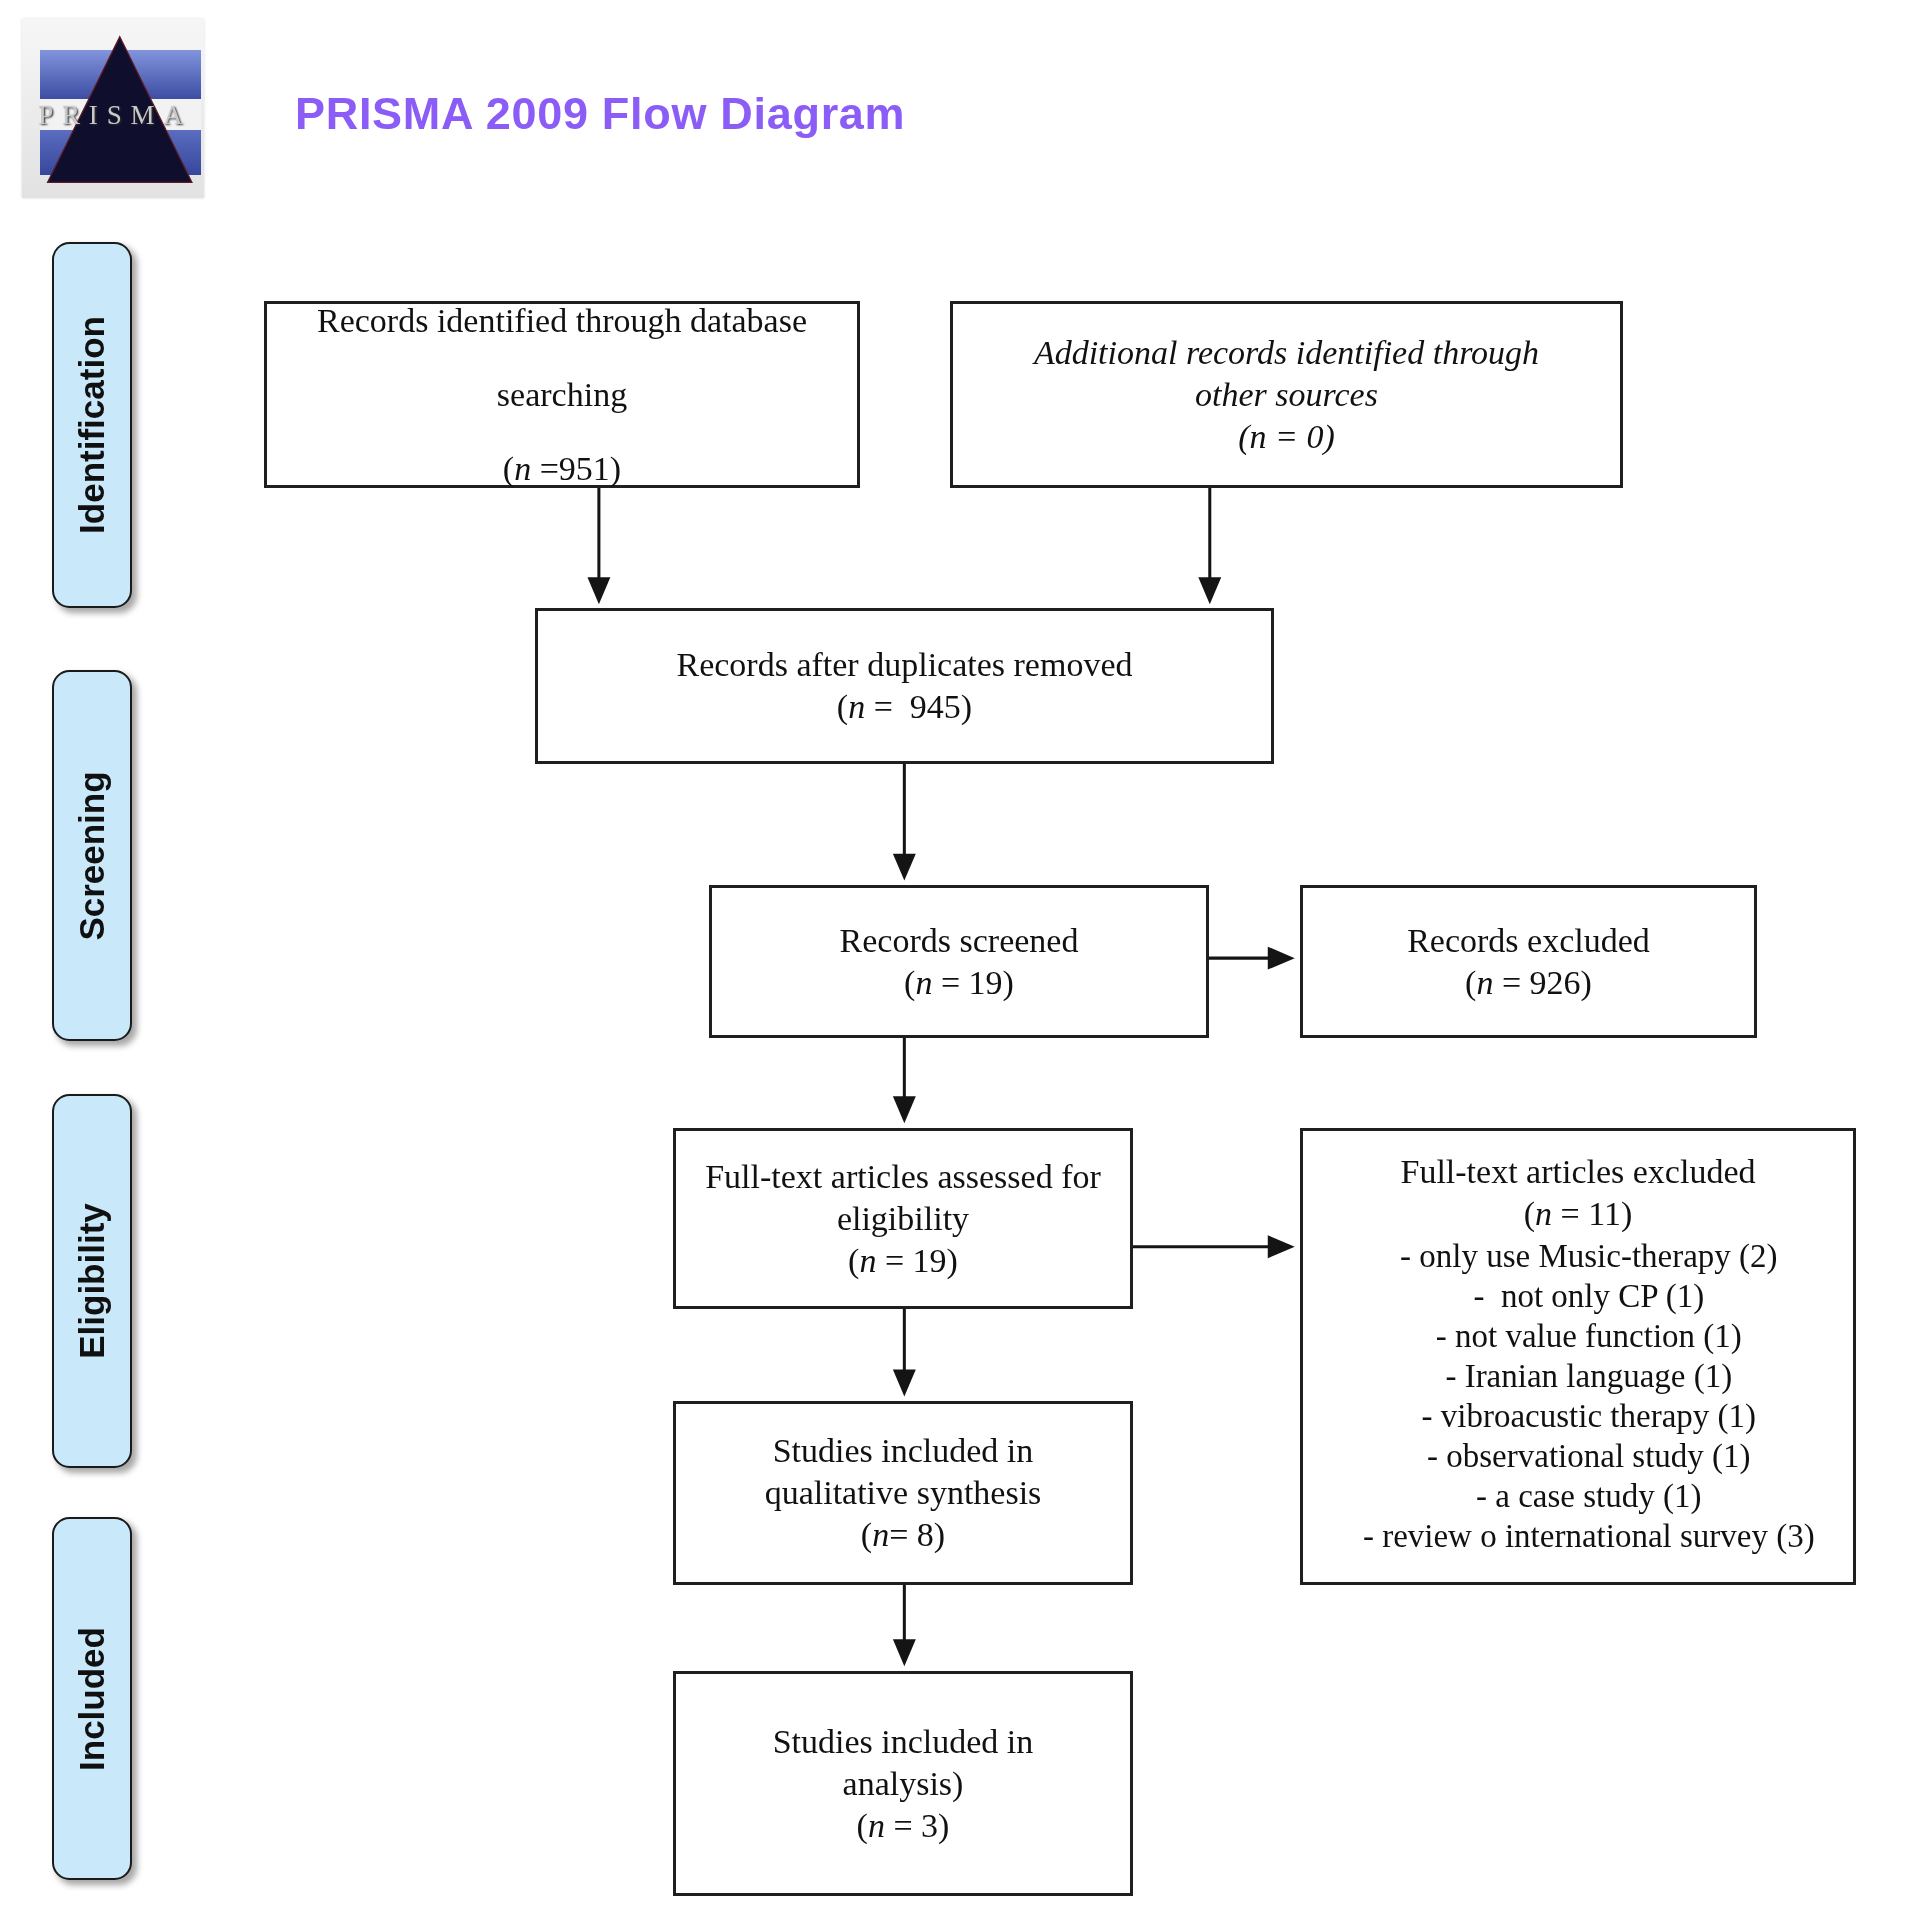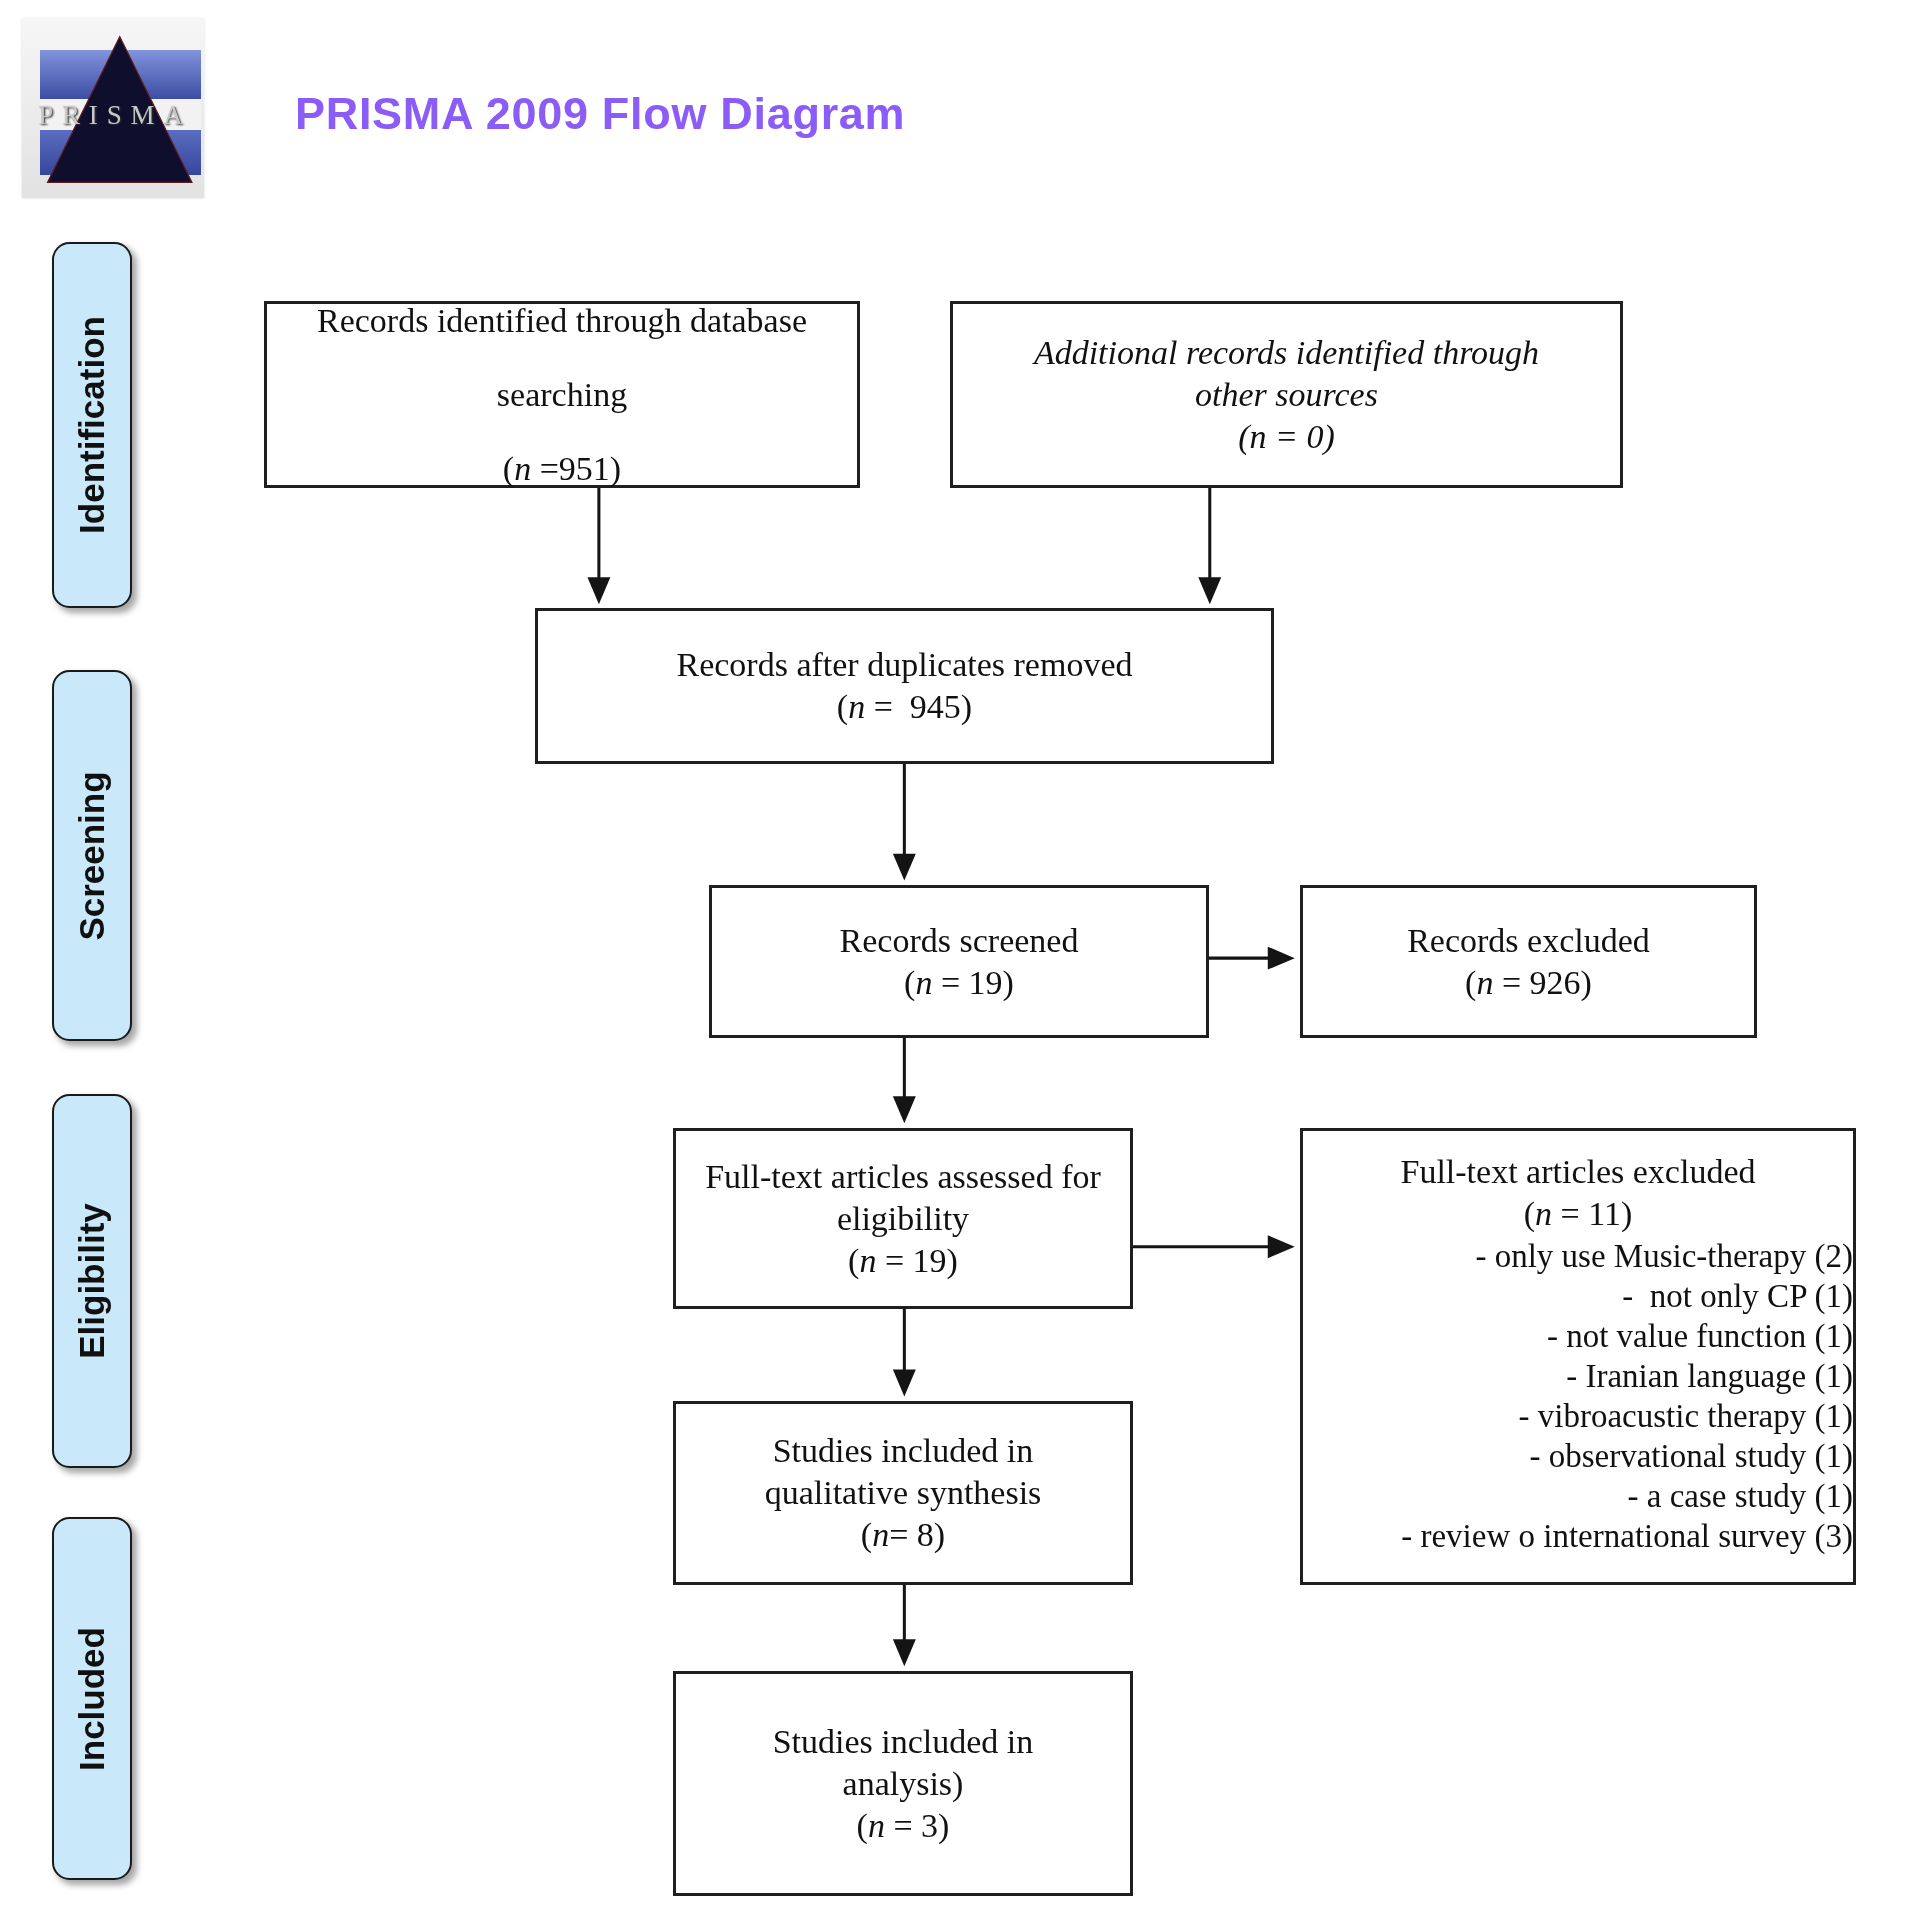--- a/index.html
+++ b/index.html
@@ -36,21 +36,21 @@
   .fbox { position:absolute; background:#fff; border:3.4px solid #1f1f1f; box-sizing:border-box;
           display:flex; flex-direction:column; align-items:center; justify-content:center;
           font-size:34px; text-align:center; }
   .fbox .line { line-height:42px; white-space:pre; }
   .nline { white-space:pre; }
   .nvar { font-style:italic; }
   .italic { font-style:italic; }
 
   
   .fbox.listbox { justify-content:flex-start; padding-top:20px; }
-  .fbox.listbox .items { align-self:stretch; text-align:right; padding-left:21.6px; margin-top:1.3px; }
+  .fbox.listbox .items { align-self:stretch; text-align:center; padding-left:21.6px; margin-top:1.3px; }
   .fbox.listbox .item { font-size:33px; line-height:40px; white-space:pre; }
 
   
   .arrows { position:absolute; left:0; top:0; pointer-events:none; }
   .arrows line { stroke:#141414; stroke-width:4.5; }
   .arrows polygon { fill:#141414; }
 </style>
 </head>
 <body>
 

